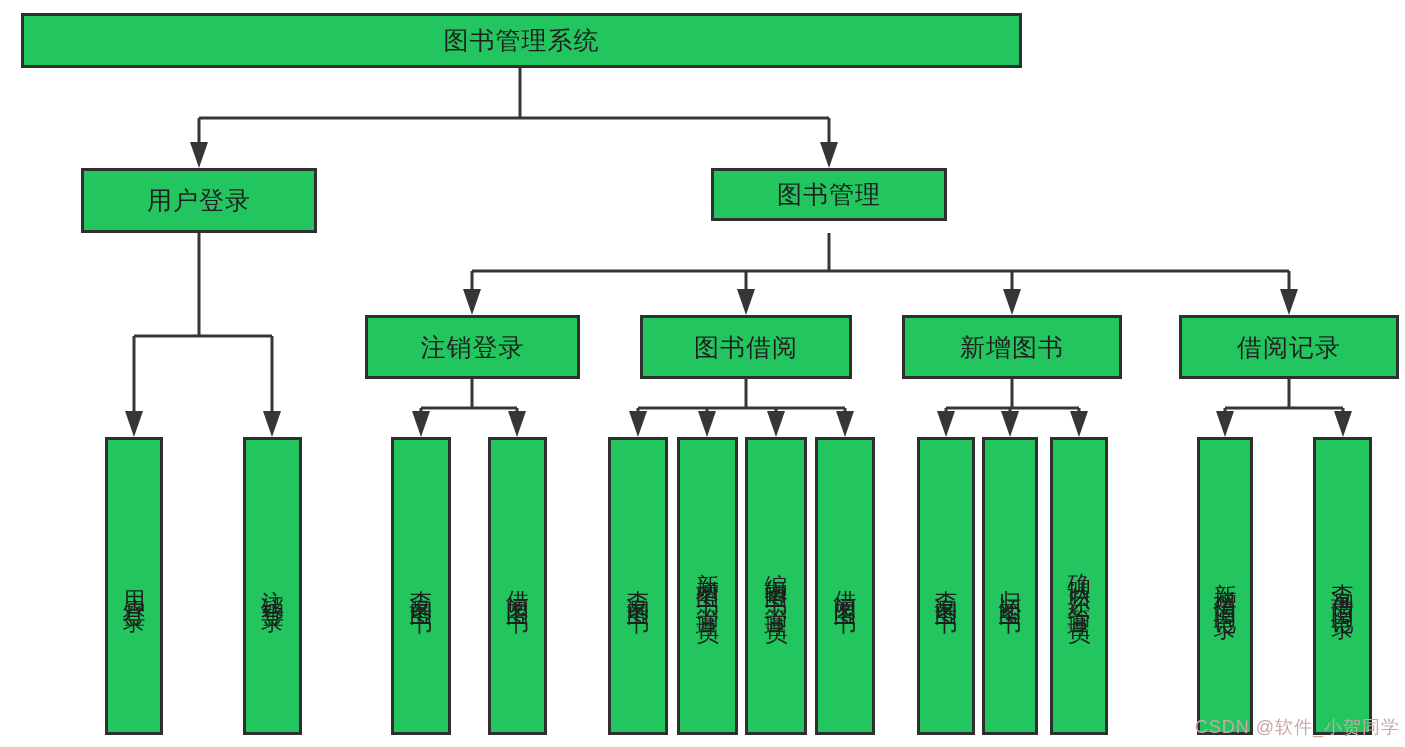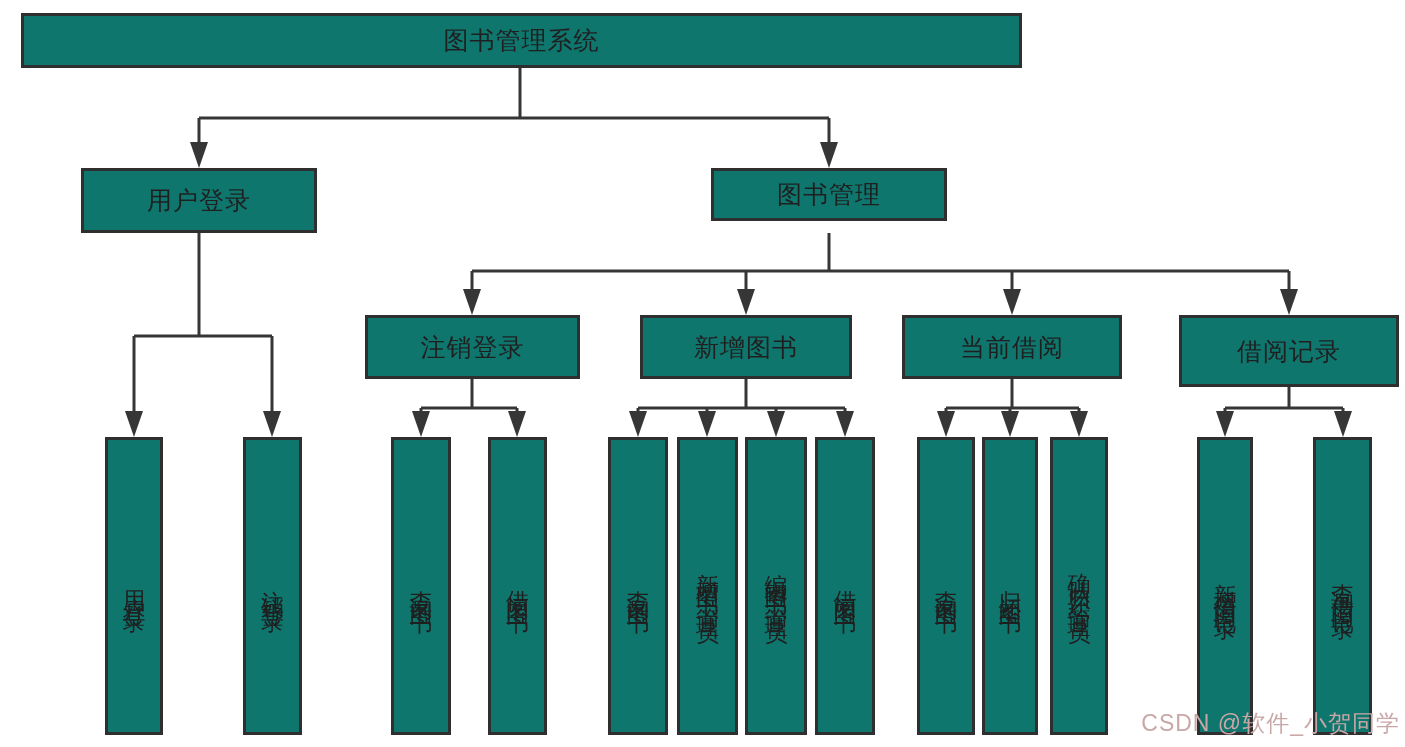--- a/index.html
+++ b/index.html
@@ -9,31 +9,31 @@
   html,body{margin:0;padding:0;background:var(--background);}
   .canvas{
     position:relative;width:1405px;height:747px;overflow:hidden;
     background:var(--background);color:var(--text);
     font-family:"Liberation Sans","DejaVu Sans",sans-serif;
   }
   svg.connectors{position:absolute;left:0;top:0;}
   .ln{stroke:var(--line);stroke-width:3;fill:none;}
   .tri{fill:var(--line);stroke:none;}
   .box{
-    position:absolute;box-sizing:border-box;background:#0f766e;
+    position:absolute;box-sizing:border-box;background:#22c55e;
     border:3px solid var(--box-border);
     display:flex;align-items:center;justify-content:center;
   }
   .hbox .lbl{font-size:25px;letter-spacing:1px;white-space:nowrap;}
   .vbox .lbl{
     writing-mode:vertical-rl;text-orientation:mixed;
     font-size:23px;letter-spacing:7px;line-height:1;
   }
   .watermark{
-    position:absolute;right:5px;bottom:8px;font-size:23px;
+    position:absolute;right:5px;bottom:8px;font-size:18px;
     color:var(--watermark);letter-spacing:1px;white-space:nowrap;
   }
 </style>
 </head>
 <body>
 
 <div class="canvas">
 
   <svg class="connectors" width="1405" height="747" viewBox="0 0 1405 747" aria-hidden="true">
 
@@ -79,26 +79,26 @@
     <span class="lbl">用户登录</span>
   </div>
   <div class="box hbox" style="left:711px;top:168px;width:236px;height:53px">
     <span class="lbl">图书管理</span>
   </div>
 
   <div class="box hbox" style="left:365px;top:315px;width:215px;height:64px">
     <span class="lbl">注销登录</span>
   </div>
   <div class="box hbox" style="left:640px;top:315px;width:212px;height:64px">
+    <span class="lbl">图书借阅</span>
+  </div>
+  <div class="box hbox" style="left:902px;top:315px;width:220px;height:64px">
     <span class="lbl">新增图书</span>
   </div>
-  <div class="box hbox" style="left:902px;top:315px;width:220px;height:64px">
-    <span class="lbl">当前借阅</span>
-  </div>
-  <div class="box hbox" style="left:1179px;top:315px;width:220px;height:72px">
+  <div class="box hbox" style="left:1179px;top:315px;width:220px;height:64px">
     <span class="lbl">借阅记录</span>
   </div>
 
   <div class="box vbox" style="left:105px;top:437px;width:58px;height:298px">
     <span class="lbl">用户登录</span>
   </div>
   <div class="box vbox" style="left:243px;top:437px;width:59px;height:298px">
     <span class="lbl">注销登录</span>
   </div>
 

